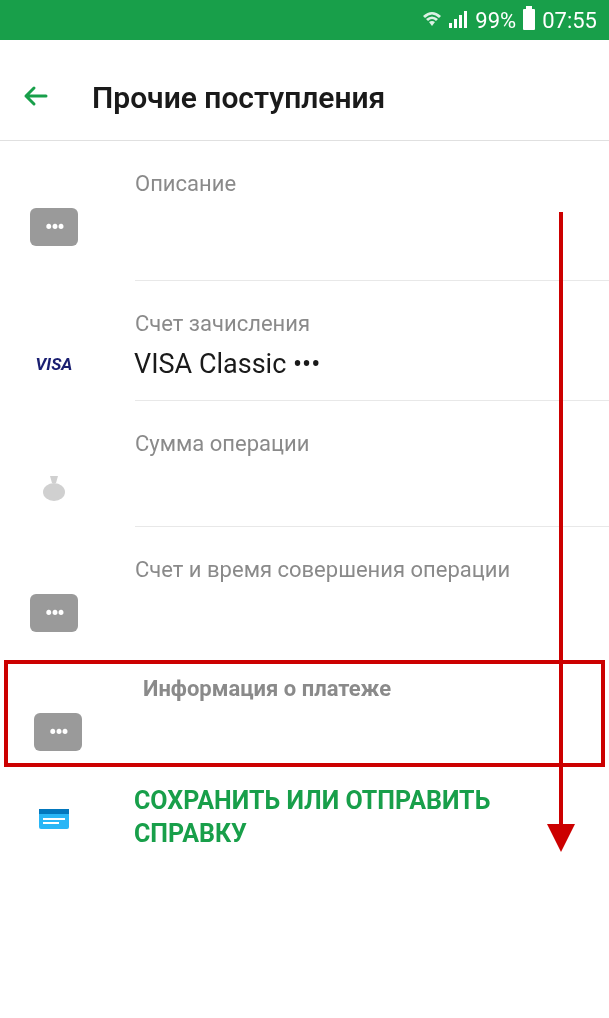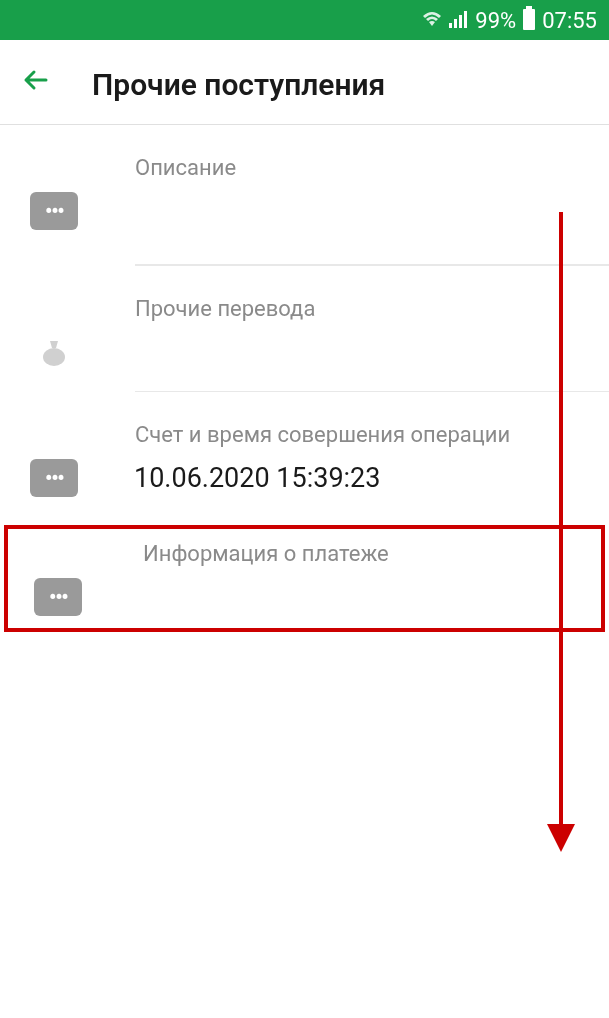--- a/index.html
+++ b/index.html
@@ -26,22 +26,22 @@
       font-size: 22px;
       gap: 8px;
     }
     .status-icons {
       display: flex;
       align-items: center;
       gap: 6px;
     }
     .header {
       display: flex;
-      align-items: center;
-      padding: 24px 20px 20px 20px;
+      align-items: flex-start;
+      padding: 40px 20px 20px 20px;
       border-bottom: 1px solid #e0e0e0;
     }
     .back-arrow {
       color: #189f4a;
       font-size: 32px;
       font-weight: bold;
       margin-right: 40px;
       cursor: pointer;
     }
     .header-title {
@@ -200,49 +200,64 @@
 
   <div class="section-label">Описание</div>
   <div class="section-value no-border" style="padding-bottom:34px;">
     <div class="icon-box">
       <span class="icon-dots">•••</span>
     </div>
     <span class="value-text"></span>
   </div>
   <div class="separator-line"></div>
 
+  <div class="section-label">Счет зачисления</div>
+  <div class="section-value no-border">
+    <span class="visa-logo">VISA</span>
+    <span class="value-text">VISA Classic •••</span>
+  </div>
   <div class="separator-line"></div>
 
-  <div class="section-label">Прочие перевода</div>
+  <div class="section-label">Сумма операции</div>
   <div class="section-value no-border">
     <span class="money-bag-icon">
       <svg width="28" height="30" viewBox="0 0 28 30" fill="#d0d0d0">
           <ellipse cx="14" cy="20" rx="11" ry="9"></ellipse>
           <path d="M10 4 L18 4 L16 11 L12 11 Z"></path>
         </svg>
     </span>
   </div>
   <div class="separator-line"></div>
 
   <div class="section-label" style="padding-right:80px;">Счет и время совершения операции</div>
   <div class="section-value no-border">
     <div class="icon-box">
       <span class="icon-dots">•••</span>
     </div>
-    <span class="value-text">10.06.2020 15:39:23</span>
   </div>
 
   <div class="highlight-box">
-    <div class="section-label" style="padding-top:12px;">Информация о платеже</div>
+    <div class="section-label" style="padding-top:12px;font-weight:bold;">Информация о платеже</div>
     <div class="section-value no-border" style="padding-bottom:12px;padding-left:26px;">
       <div class="icon-box" style="margin-right:34px;">
         <span class="icon-dots">•••</span>
       </div>
     </div>
   </div>
 
+  <div class="action-row">
+    <span class="receipt-icon">
+      <svg width="34" height="30" viewBox="0 0 34 30" fill="none">
+          <rect x="2" y="6" width="30" height="20" rx="2" fill="#29B6F6"></rect>
+          <rect x="2" y="6" width="30" height="5" fill="#0277BD"></rect>
+          <rect x="6" y="15" width="22" height="2" fill="white"></rect>
+          <rect x="6" y="19" width="16" height="2" fill="white"></rect>
+        </svg>
+    </span>
+    <span class="action-text">СОХРАНИТЬ ИЛИ ОТПРАВИТЬ СПРАВКУ</span>
+  </div>
 
 </div>
 
 <div class="arrow-annotation">
   <div class="arrow-line"></div>
   <div class="arrow-head"></div>
 </div>
 
 </body></html>

